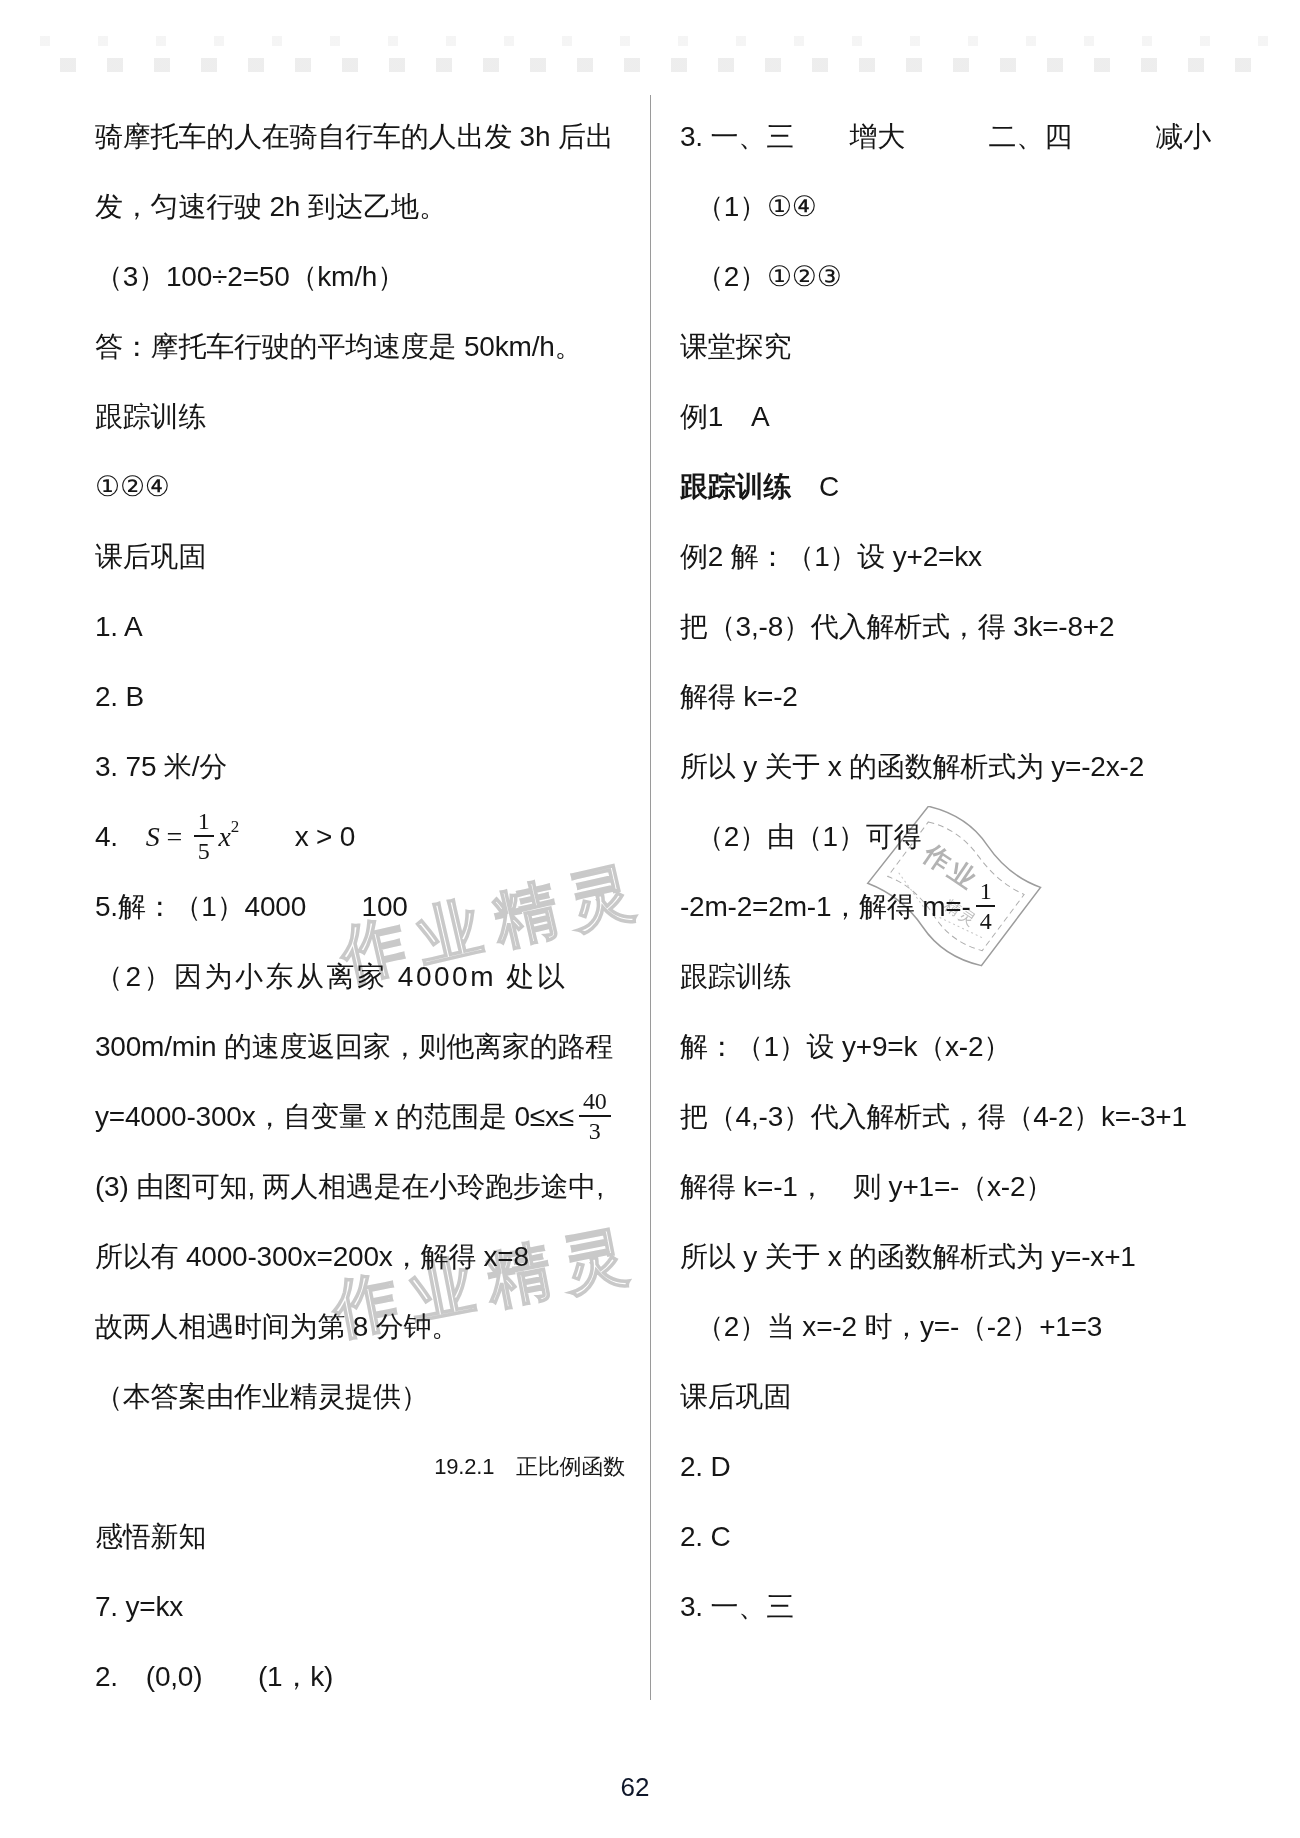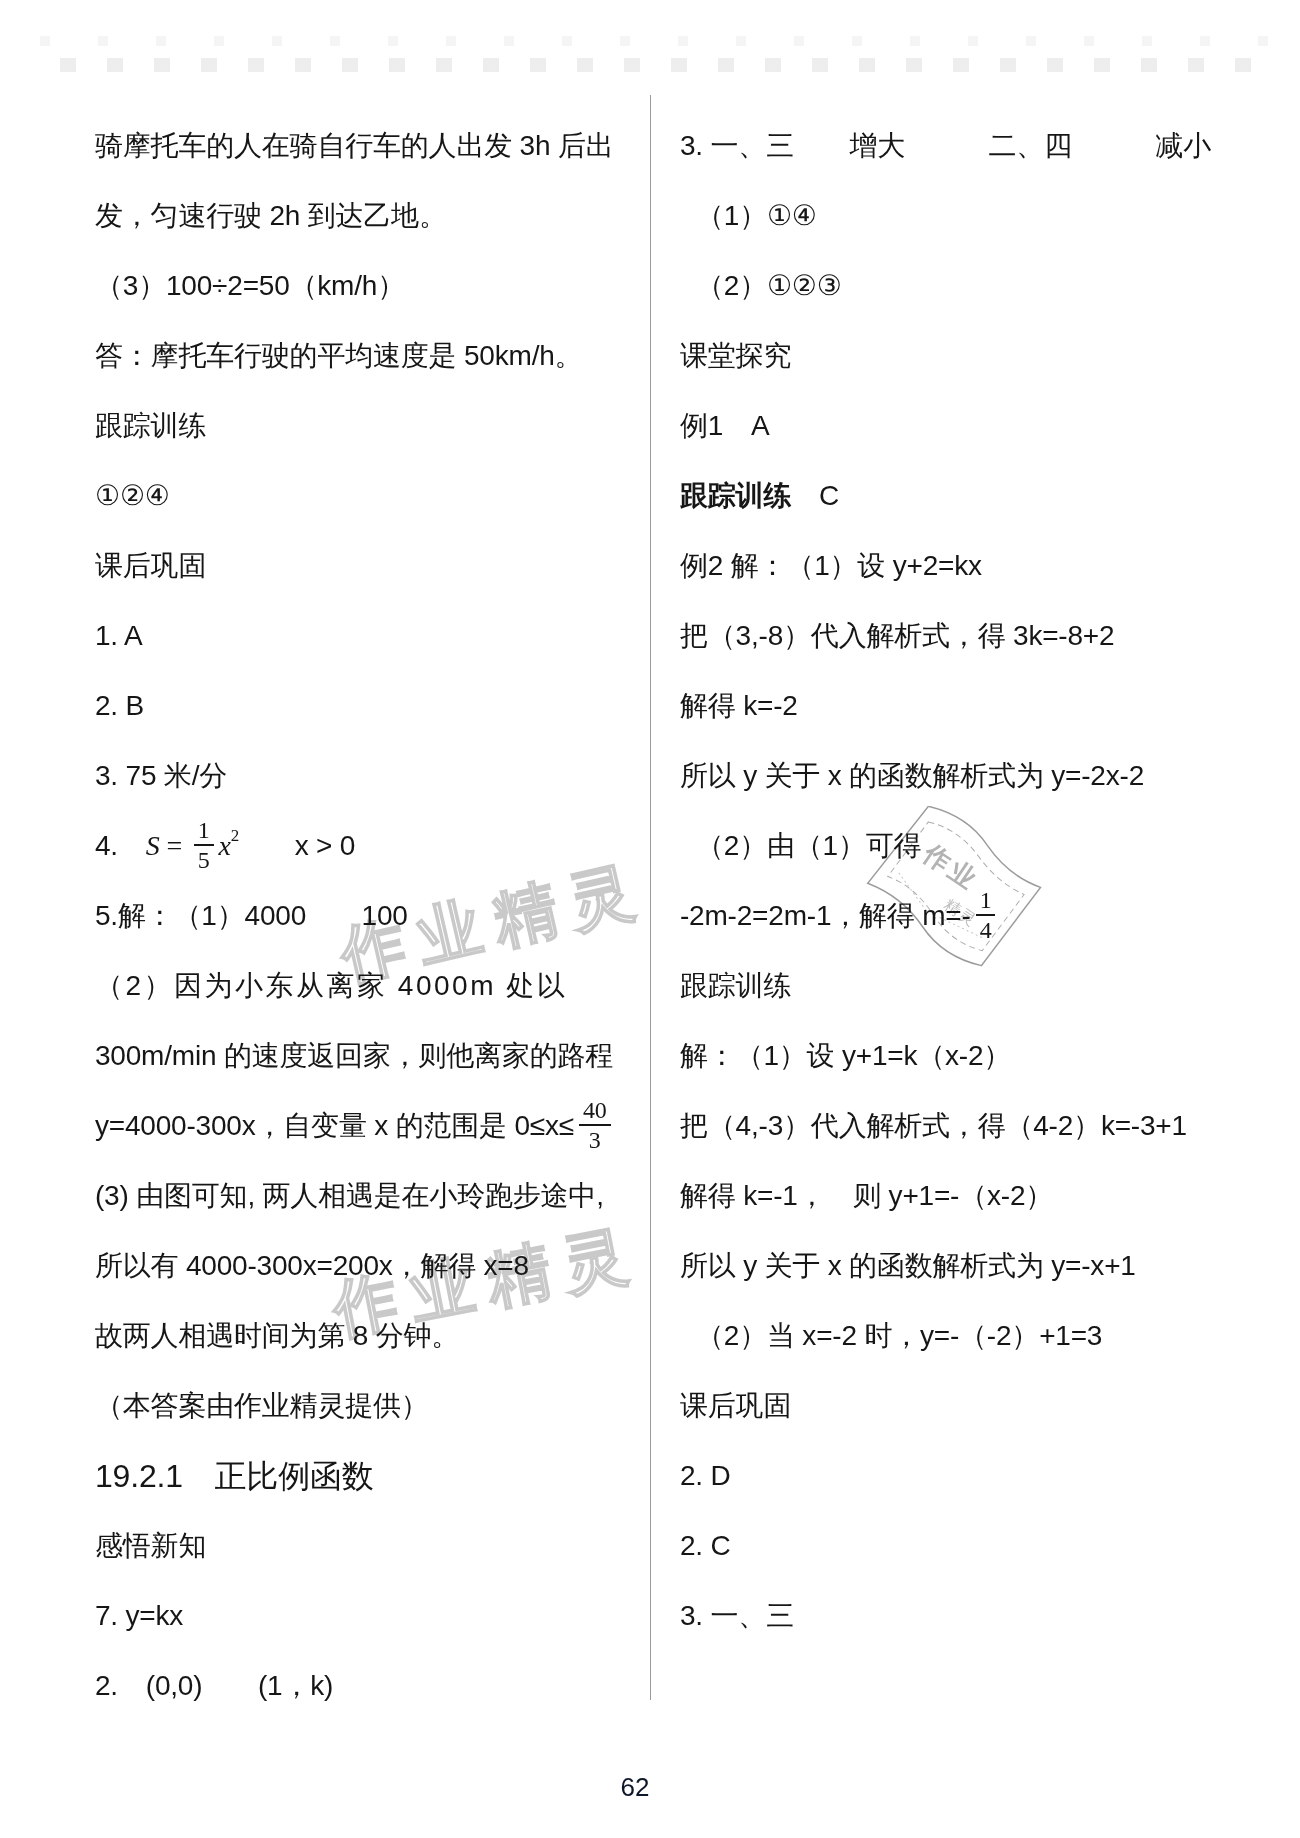--- a/index.html
+++ b/index.html
@@ -11,26 +11,26 @@
   
   .top-strip-a{
     position:absolute;left:40px;top:36px;width:1230px;height:10px;opacity:.45;
     background:repeating-linear-gradient(90deg,rgba(130,130,130,.18) 0 10px,transparent 10px 58px);
   }
   .top-strip-b{
     position:absolute;left:60px;top:58px;width:1220px;height:14px;opacity:.55;
     background:repeating-linear-gradient(90deg,rgba(110,110,110,.22) 0 16px,transparent 16px 47px);
   }
   .divider{position:absolute;left:650px;top:95px;width:1px;height:1605px;background:#9a9a9a;}
-  .col{position:absolute;top:111px;display:flex;flex-direction:column;z-index:2;}
+  .col{position:absolute;top:102px;display:flex;flex-direction:column;z-index:2;}
   .col-left{left:95px;width:530px;}
   .col-right{left:680px;width:480px;}
   .line{height:70px;line-height:70px;font-size:28px;white-space:nowrap;letter-spacing:-0.2px;}
   .line.bold{font-weight:normal;}
-  .line.center{text-align:left;font-size:32px;}
+  .line.center{text-align:right;font-size:22px;}
   .line.indent{padding-left:16px;}
   .line.spread{letter-spacing:2.5px;}
   .seg-b{font-weight:bold;}
   .math{font-family:"Liberation Serif","DejaVu Serif",serif;}
   .math-i{font-family:"Liberation Serif","DejaVu Serif",serif;font-style:italic;}
   sup.msup{font-family:"Liberation Serif","DejaVu Serif",serif;font-size:17px;line-height:0;position:relative;top:-4px;}
   .frac{
     display:inline-flex;flex-direction:column;vertical-align:middle;text-align:center;
     font-family:"Liberation Serif","DejaVu Serif",serif;font-size:24px;
     margin:0 5px;transform:translateY(-3px);line-height:normal;
@@ -120,21 +120,21 @@
       <div class="line"><span>例2 解：（1）设 y+2=kx</span></div>
       <div class="line"><span>把（3,-8）代入解析式，得 3k=-8+2</span></div>
       <div class="line"><span>解得 k=-2</span></div>
       <div class="line"><span>所以 y 关于 x 的函数解析式为 y=-2x-2</span></div>
       <div class="line indent"><span>（2）由（1）可得</span></div>
       <div class="line"><span>-2m-2=2m-1，解得 m=-</span><span class="frac">
           <span class="num">1</span>
           <span class="den">4</span>
         </span></div>
       <div class="line bold"><span>跟踪训练</span></div>
-      <div class="line"><span>解：（1）设 y+1=k（x-2）</span></div>
+      <div class="line"><span>解：（1）设 y+9=k（x-2）</span></div>
       <div class="line"><span>把（4,-3）代入解析式，得（4-2）k=-3+1</span></div>
       <div class="line"><span>解得 k=-1，　则 y+1=-（x-2）</span></div>
       <div class="line"><span>所以 y 关于 x 的函数解析式为 y=-x+1</span></div>
       <div class="line indent"><span>（2）当 x=-2 时，y=-（-2）+1=3</span></div>
       <div class="line bold"><span>课后巩固</span></div>
       <div class="line"><span>2. D</span></div>
       <div class="line"><span>2. C</span></div>
       <div class="line"><span>3. 一、三</span></div>
     </div>
 

